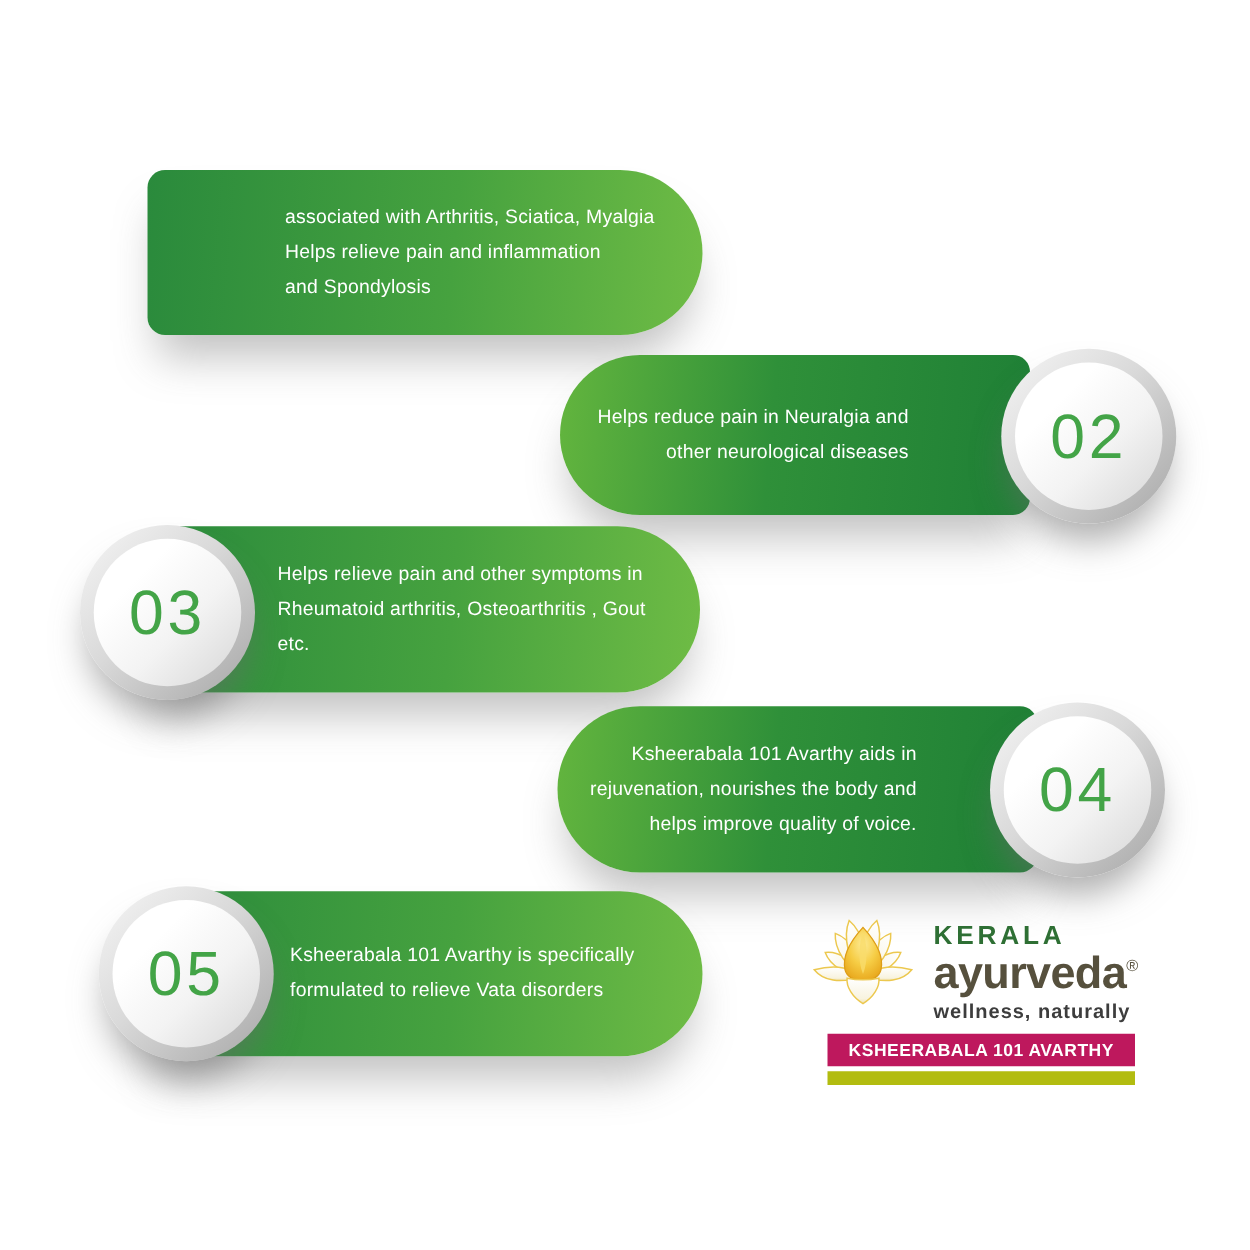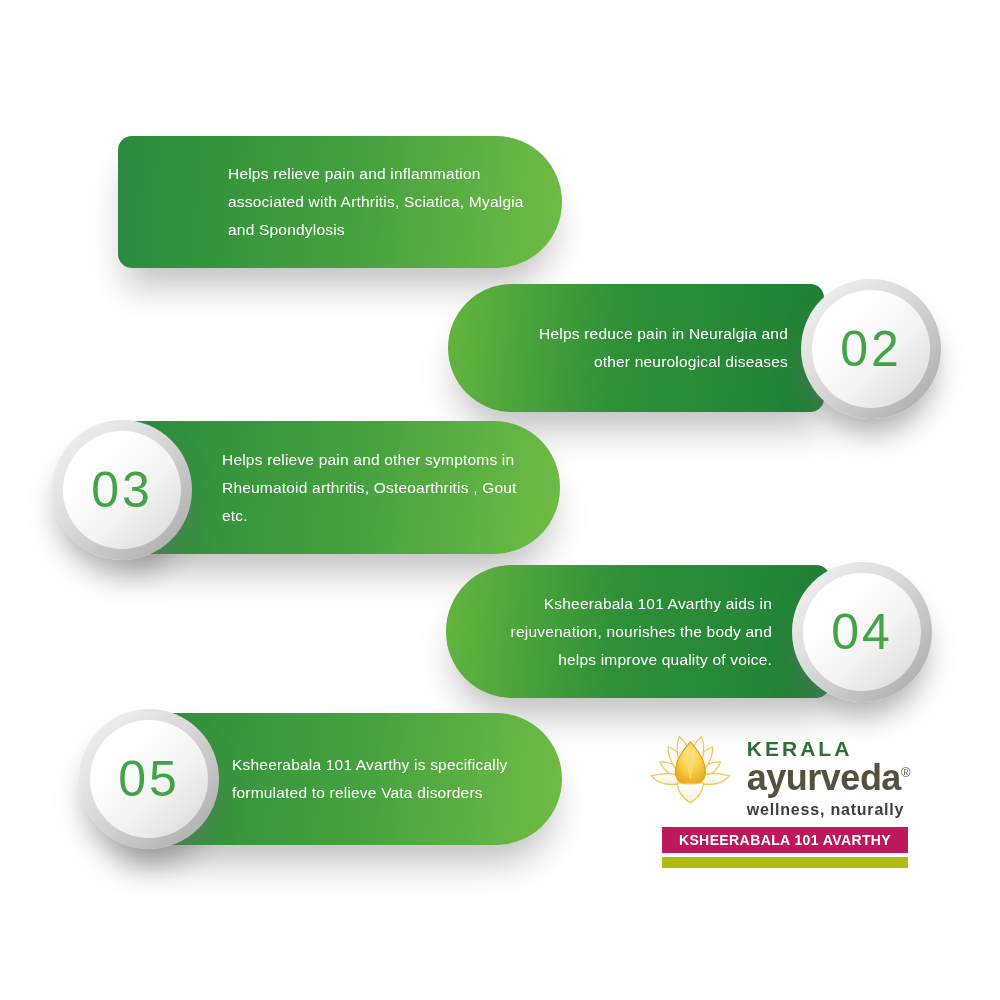--- a/index.html
+++ b/index.html
@@ -19,21 +19,20 @@
     box-shadow: 0 26px 34px -8px rgba(120,120,120,0.45);
   }
   .pill.left-card {
     background:linear-gradient(95deg, #2a8a3c 0%, #46a23f 55%, #6fbc45 100%);
     border-radius:14px 66px 66px 14px;
     justify-content:flex-start;
   }
   .pill.right-card {
     background:linear-gradient(95deg, #63b53e 0%, #2f9039 45%, #1f8036 100%);
     border-radius:66px 14px 14px 66px;
-    justify-content:flex-end;
   }
   .pill-text {
     color:#ffffff;
     font-size:15.5px;
     line-height:28px;
     letter-spacing:0.2px;
     display:flex; flex-direction:column;
   }
   .right-card .pill-text { text-align:right; }
 
@@ -91,22 +90,22 @@
     background:#b2bc10;
   }
 </style>
 </head>
 <body>
 
 <div class="canvas">
 
   <div class="pill left-card" style="left:118px; top:136px; width:444px; height:132px; padding-left:110px; padding-right:22px;">
     <div class="pill-text">
+      <span>associated with Arthritis, Sciatica, Myalgia</span>
       <span>Helps relieve pain and inflammation</span>
-      <span>associated with Arthritis, Sciatica, Myalgia</span>
       <span>and Spondylosis</span>
     </div>
   </div>
 
   <div class="pill right-card" style="left:448px; top:284px; width:376px; height:128px; padding-right:36px; padding-left:30px;">
     <div class="pill-text">
       <span>Helps reduce pain in Neuralgia and</span>
       <span>other neurological diseases</span>
     </div>
   </div>
@@ -115,21 +114,21 @@
       <span class="num">02</span>
     </div>
   </div>
 
   <div class="pill left-card" style="left:118px; top:421px; width:442px; height:133px; padding-left:104px; padding-right:20px;">
     <div class="pill-text">
       <span>Helps relieve pain and other symptoms in</span>
       <span>Rheumatoid arthritis, Osteoarthritis , Gout etc.</span>
     </div>
   </div>
-  <div class="circle" style="left:52px; top:420px;align-items:center;">
+  <div class="circle" style="left:64px; top:420px;align-items:center;">
     <div class="circle-inner">
       <span class="num">03</span>
     </div>
   </div>
 
   <div class="pill right-card" style="left:446px; top:565px; width:384px; height:133px; padding-right:58px; padding-left:26px;">
     <div class="pill-text">
       <span>Ksheerabala 101 Avarthy aids in</span>
       <span>rejuvenation, nourishes the body and</span>
       <span>helps improve quality of voice.</span>

